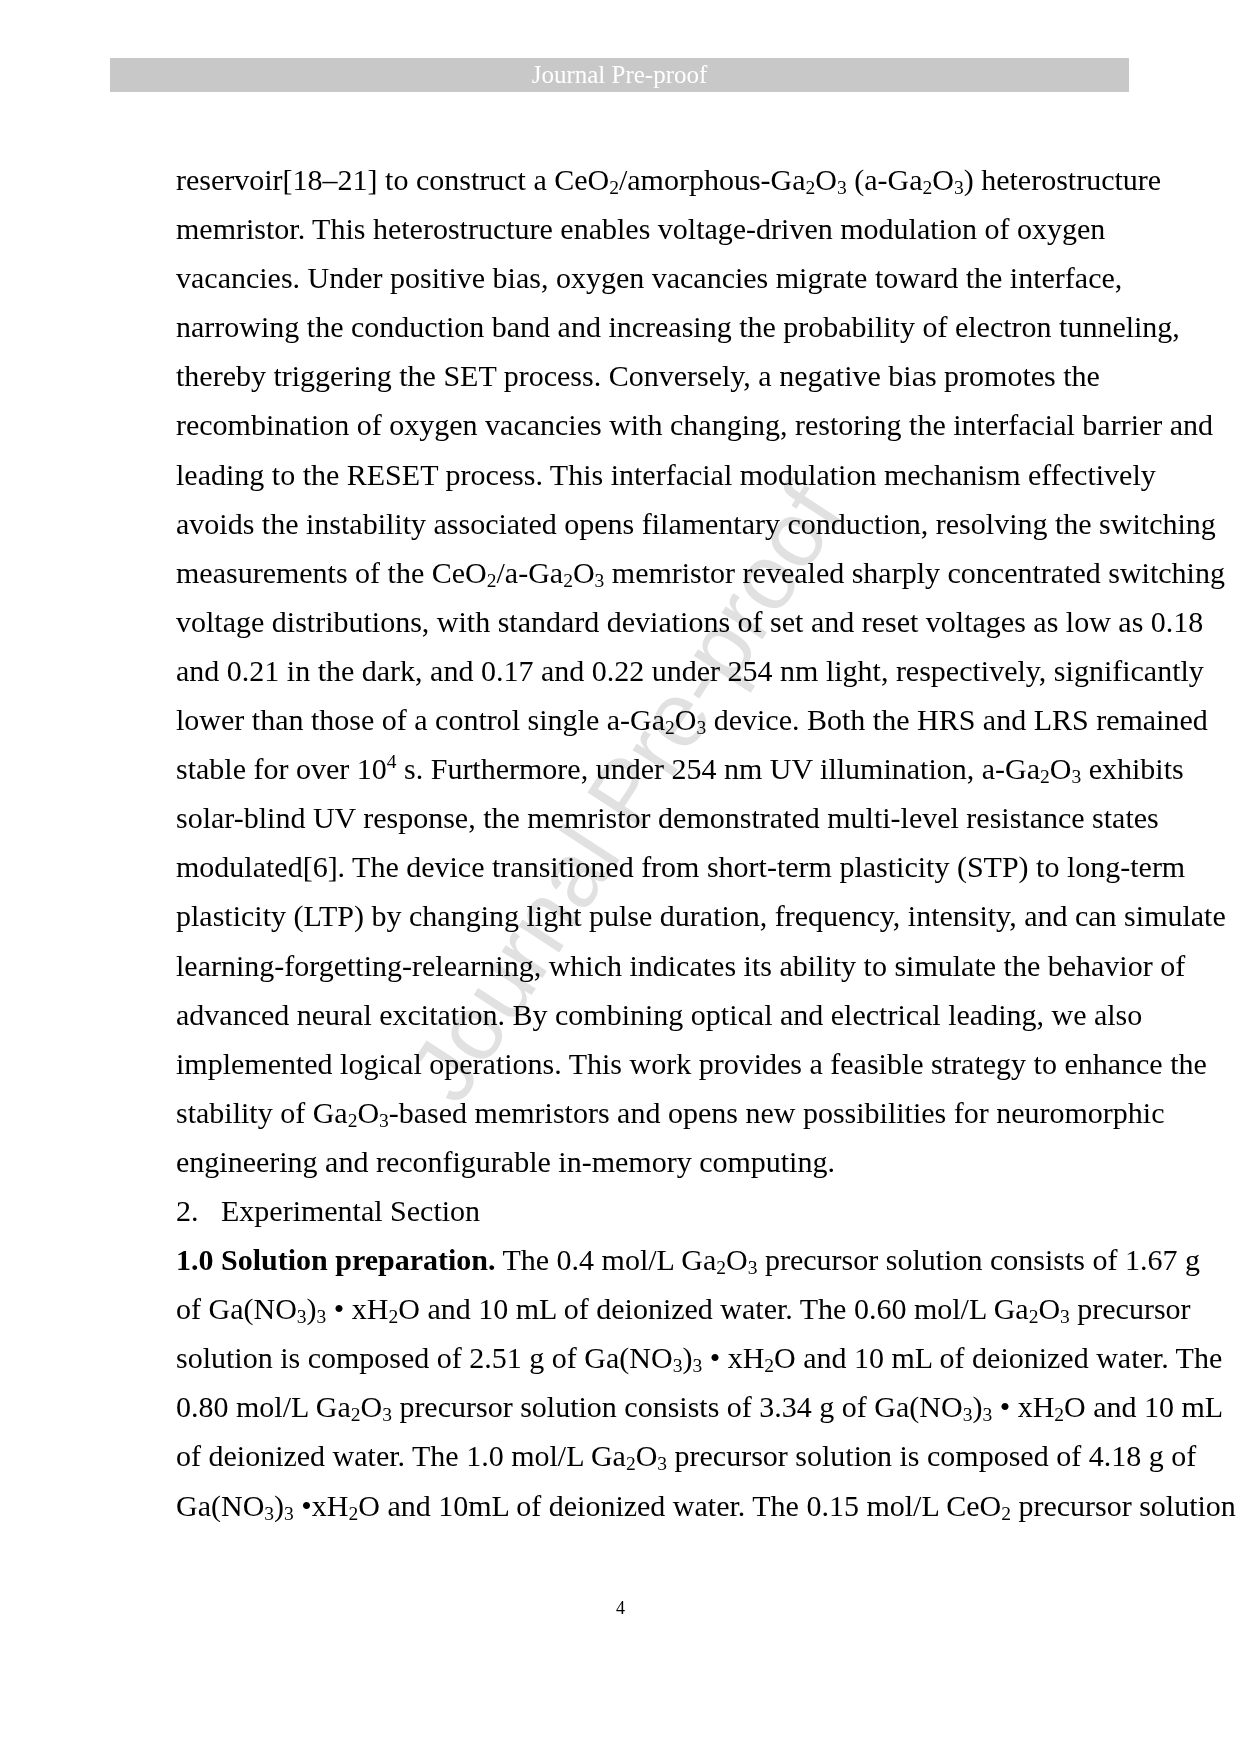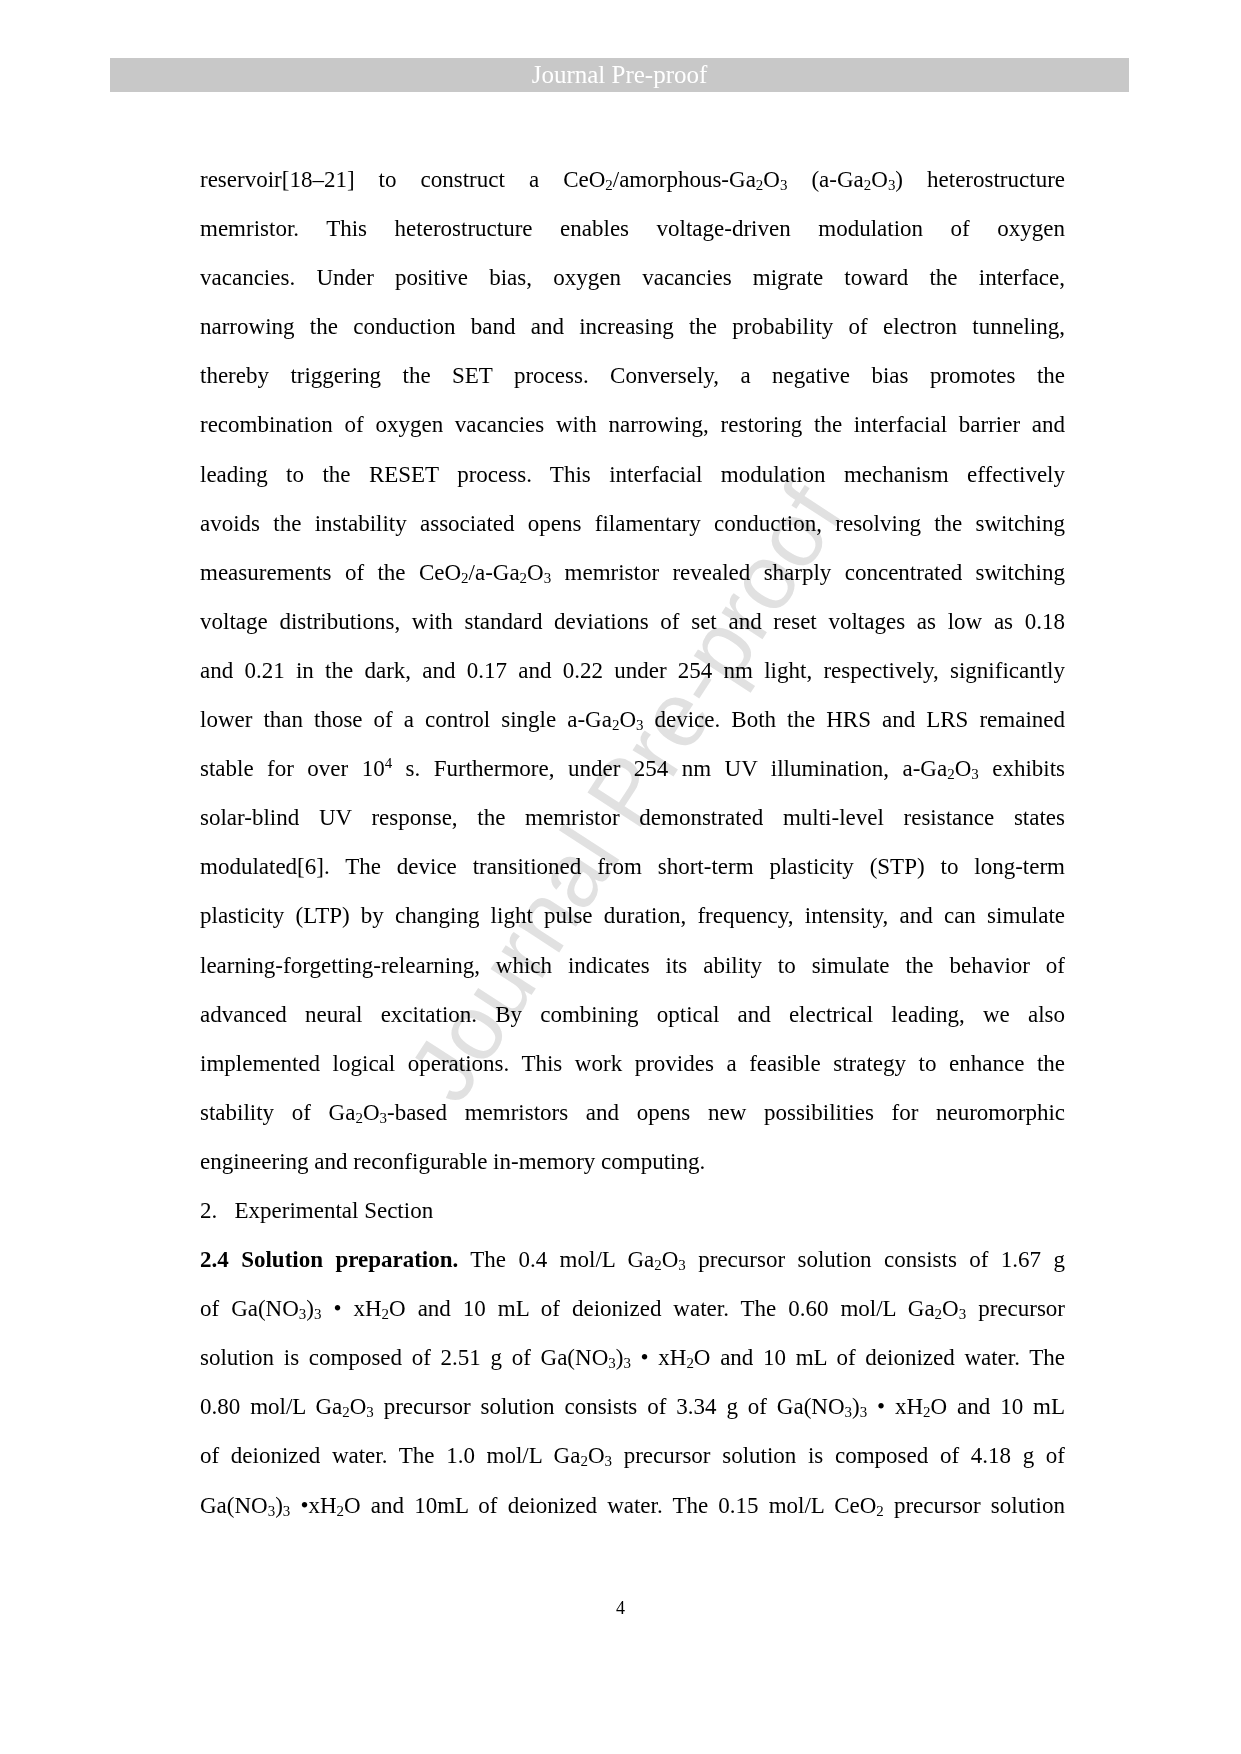--- a/index.html
+++ b/index.html
@@ -1,22 +1,22 @@
 <!DOCTYPE html>
 <html><head>
 <meta charset="utf-8">
 <style>
   html, body { margin: 0; padding: 0; background: #ffffff; }
   body { width: 1241px; height: 1754px; position: relative; overflow: hidden;
          font-family: "Liberation Serif", "DejaVu Serif", serif; color: #000; }
   .header-bar { position: absolute; left: 110px; top: 58px; width: 1019px; height: 34px;
                 background: #c8c8c8; text-align: center; }
   .header-title { color: #ffffff; font-size: 25px; line-height: 34px; }
-  .body-text { position: absolute; left: 200px; top: 155px; width: 865px;
-               font-size: 23px; line-height: 49.1px; }
+  .body-text { position: absolute; left: 176px; top: 155px; width: 865px;
+               font-size: 30px; line-height: 49.1px; }
   .line { display: block; height: 49.1px; white-space: nowrap; text-align: justify;
           text-align-last: justify; }
   .line.last { text-align-last: left; }
   .section-heading { font-weight: normal; text-align-last: left; }
   .bold { font-weight: bold; }
   sub { font-size: 65%; vertical-align: -0.18em; line-height: 0; }
   sup { font-size: 65%; vertical-align: 0.55em; line-height: 0; }
   .watermark { position: absolute; left: 270px; top: 740px; font-family: "Liberation Sans", "DejaVu Sans", sans-serif;
                font-size: 92px; color: #dcdcdc; transform: rotate(-57deg);
                transform-origin: center center; white-space: nowrap; opacity: 0.85;
@@ -33,38 +33,38 @@
 </div>
 
 <div class="watermark">Journal Pre-proof</div>
 
 <div class="body-text" id="body-text">
     <span class="line">reservoir[18–21] to construct a CeO<sub>2</sub>/amorphous-Ga<sub>2</sub>O<sub>3</sub> (a-Ga<sub>2</sub>O<sub>3</sub>) heterostructure</span>
     <span class="line">memristor. This heterostructure enables voltage-driven modulation of oxygen</span>
     <span class="line">vacancies. Under positive bias, oxygen vacancies migrate toward the interface,</span>
     <span class="line">narrowing the conduction band and increasing the probability of electron tunneling,</span>
     <span class="line">thereby triggering the SET process. Conversely, a negative bias promotes the</span>
-    <span class="line">recombination of oxygen vacancies with narrowing, restoring the interfacial barrier and</span>
+    <span class="line">recombination of oxygen vacancies with changing, restoring the interfacial barrier and</span>
     <span class="line">leading to the RESET process. This interfacial modulation mechanism effectively</span>
     <span class="line">avoids the instability associated opens filamentary conduction, resolving the switching</span>
     <span class="line">measurements of the CeO<sub>2</sub>/a-Ga<sub>2</sub>O<sub>3</sub> memristor revealed sharply concentrated switching</span>
     <span class="line">voltage distributions, with standard deviations of set and reset voltages as low as 0.18</span>
     <span class="line">and 0.21 in the dark, and 0.17 and 0.22 under 254 nm light, respectively, significantly</span>
     <span class="line">lower than those of a control single a-Ga<sub>2</sub>O<sub>3</sub> device. Both the HRS and LRS remained</span>
     <span class="line">stable for over 10<sup>4</sup> s. Furthermore, under 254 nm UV illumination, a-Ga<sub>2</sub>O<sub>3</sub> exhibits</span>
     <span class="line">solar-blind UV response, the memristor demonstrated multi-level resistance states</span>
     <span class="line">modulated[6]. The device transitioned from short-term plasticity (STP) to long-term</span>
     <span class="line">plasticity (LTP) by changing light pulse duration, frequency, intensity, and can simulate</span>
     <span class="line">learning-forgetting-relearning, which indicates its ability to simulate the behavior of</span>
     <span class="line">advanced neural excitation. By combining optical and electrical leading, we also</span>
     <span class="line">implemented logical operations. This work provides a feasible strategy to enhance the</span>
     <span class="line">stability of Ga<sub>2</sub>O<sub>3</sub>-based memristors and opens new possibilities for neuromorphic</span>
     <span class="line last">engineering and reconfigurable in-memory computing.</span>
     <span class="line section-heading">2.&nbsp;&nbsp;&nbsp;Experimental Section</span>
-    <span class="line"><span class="bold">2.4 Solution preparation.</span> The 0.4 mol/L Ga<sub>2</sub>O<sub>3</sub> precursor solution consists of 1.67 g</span>
+    <span class="line"><span class="bold">1.0 Solution preparation.</span> The 0.4 mol/L Ga<sub>2</sub>O<sub>3</sub> precursor solution consists of 1.67 g</span>
     <span class="line">of Ga(NO<sub>3</sub>)<sub>3</sub> • xH<sub>2</sub>O and 10 mL of deionized water. The 0.60 mol/L Ga<sub>2</sub>O<sub>3</sub> precursor</span>
     <span class="line">solution is composed of 2.51 g of Ga(NO<sub>3</sub>)<sub>3</sub> • xH<sub>2</sub>O and 10 mL of deionized water. The</span>
     <span class="line">0.80 mol/L Ga<sub>2</sub>O<sub>3</sub> precursor solution consists of 3.34 g of Ga(NO<sub>3</sub>)<sub>3</sub> • xH<sub>2</sub>O and 10 mL</span>
     <span class="line">of deionized water. The 1.0 mol/L Ga<sub>2</sub>O<sub>3</sub> precursor solution is composed of 4.18 g of</span>
     <span class="line">Ga(NO<sub>3</sub>)<sub>3</sub> •xH<sub>2</sub>O and 10mL of deionized water. The 0.15 mol/L CeO<sub>2</sub> precursor solution</span>
   </div>
 
 <div class="page-number">4</div>
 
 </body></html>

